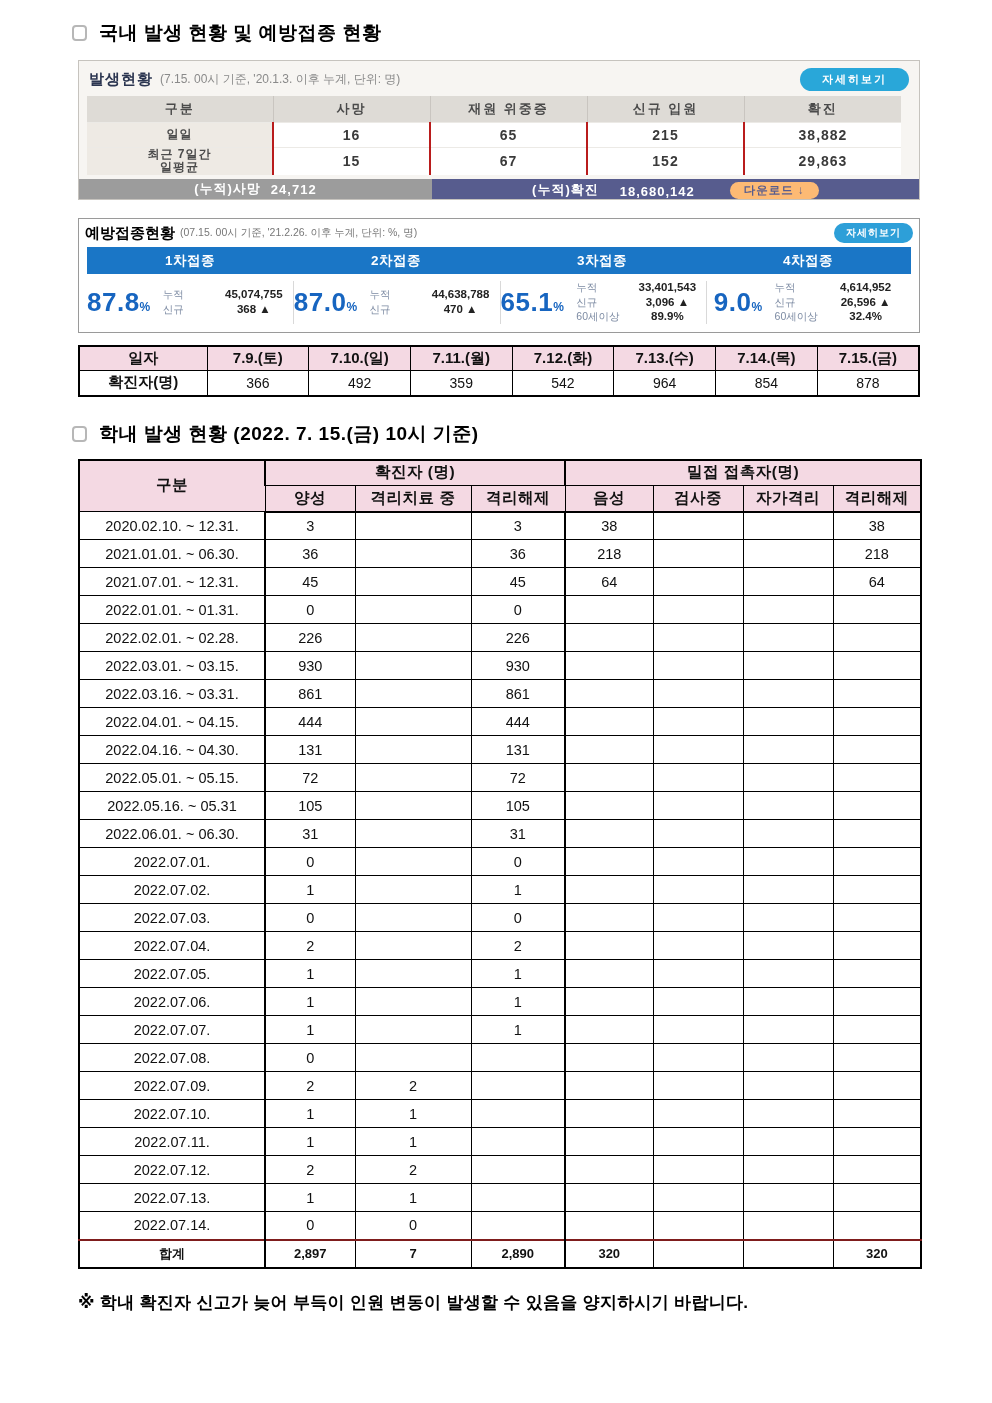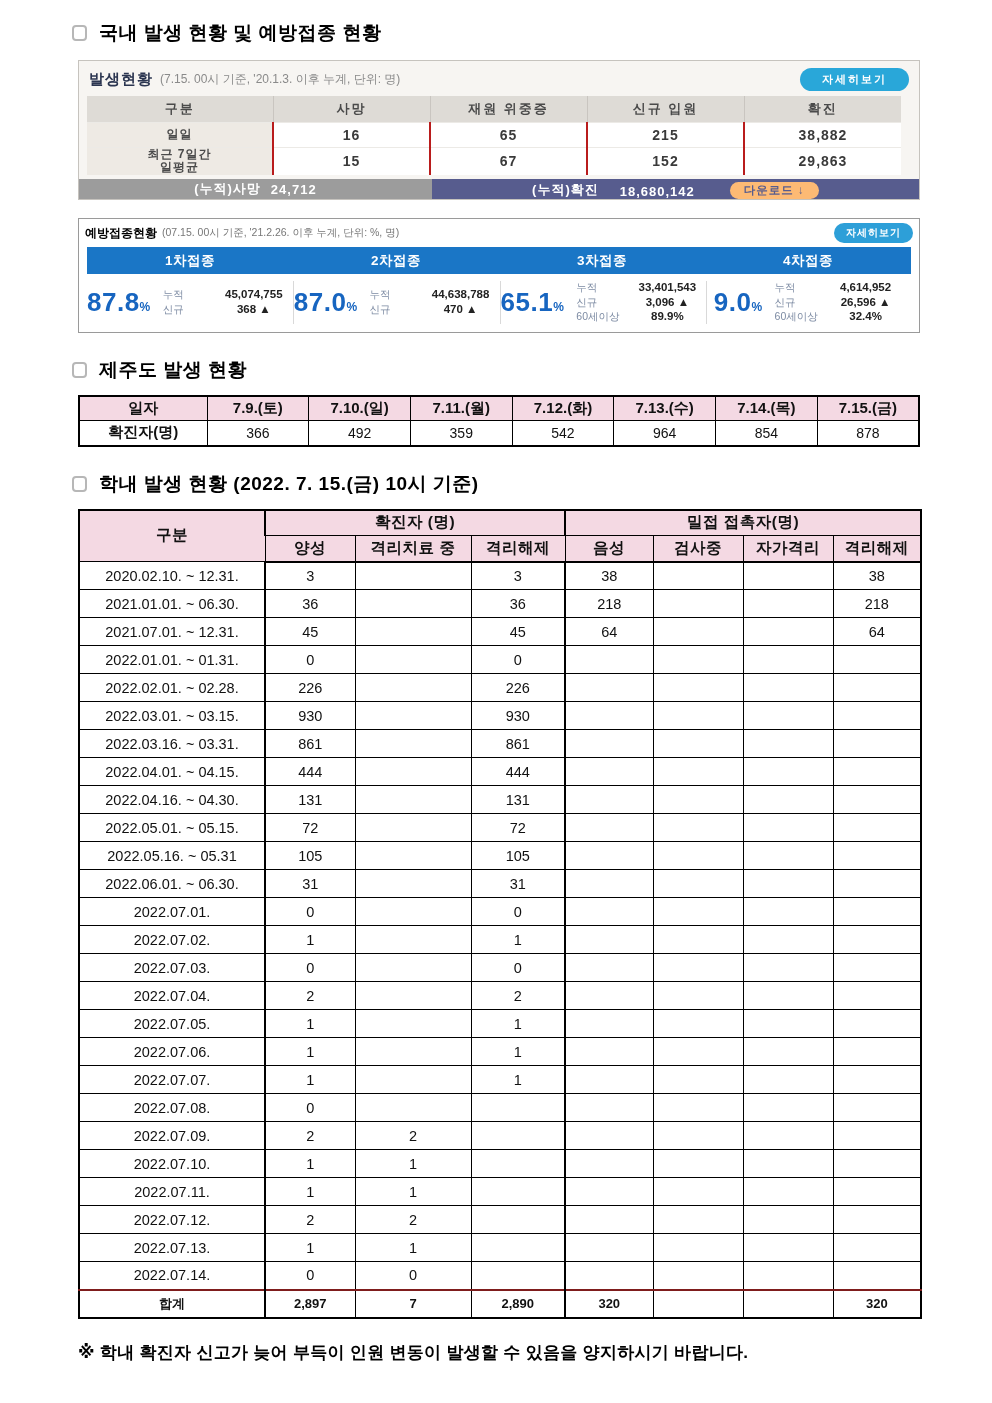--- a/index.html
+++ b/index.html
@@ -64,21 +64,21 @@
   }
   .dl-pill {
     background: #fdba74; color: #575c8e; border: none; border-radius: 10px;
     font-size: 11.5px; font-weight: bold; padding: 1px 14px; margin-left: 14px;
     letter-spacing: 1px; cursor: pointer; font-family: inherit;
   }
 
   
   .vax-panel { margin-top: 18px; border: 1px solid #9a9a9a; background: #fff; width: 842px; }
   .vax-head { display: flex; align-items: center; padding: 4px 6px 3px 6px; }
-  .vax-title { font-size: 12px; font-weight: bold; color: #000; }
+  .vax-title { font-size: 15px; font-weight: bold; color: #000; }
   .vax-sub { font-size: 10.5px; color: #777; margin-left: 5px; }
   .pill.small { padding: 3px 12px; font-size: 10px; letter-spacing: 1px; background: #2d9fd8; }
   .vax-bar { display: flex; margin: 1px 8px 0 8px; background: #1a76c6; height: 27px; }
   .vax-bar .bar-cell {
     flex: 1; color: #fff; font-size: 13.5px; font-weight: bold;
     display: flex; align-items: center; justify-content: center; letter-spacing: 0.5px;
   }
   .vax-stats { display: flex; padding: 7px 8px 8px 8px; }
   .dose-group { flex: 1; display: flex; align-items: center; justify-content: center; gap: 12px; }
   .dose-group + .dose-group { border-left: 1px solid #d9d9d9; }
@@ -273,24 +273,20 @@
 
             <div class="stat-line">
               <span class="sl-label">60세이상</span>
               <span class="sl-value">32.4%</span>
             </div>
           </div>
       </div>
     </div>
   </div>
 
-  <div class="sec-title mt-sec">
-    <span class="chk"></span>
-    <span>제주도 발생 현황</span>
-  </div>
 
   <table class="jeju-table">
     <colgroup>
         <col class="c0">
         <col>
         <col>
         <col>
         <col>
         <col>
         <col>

